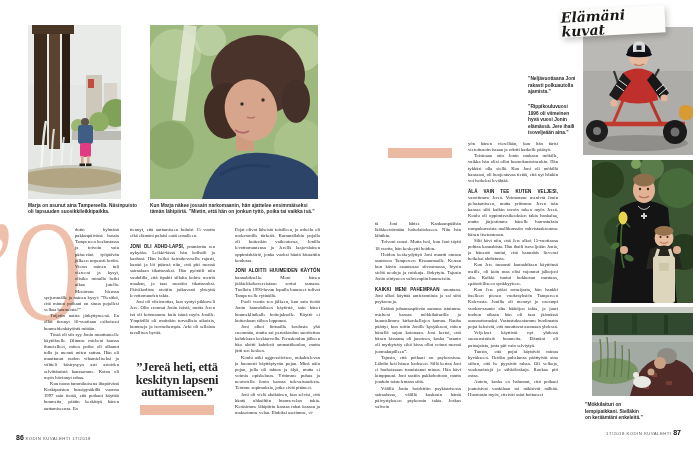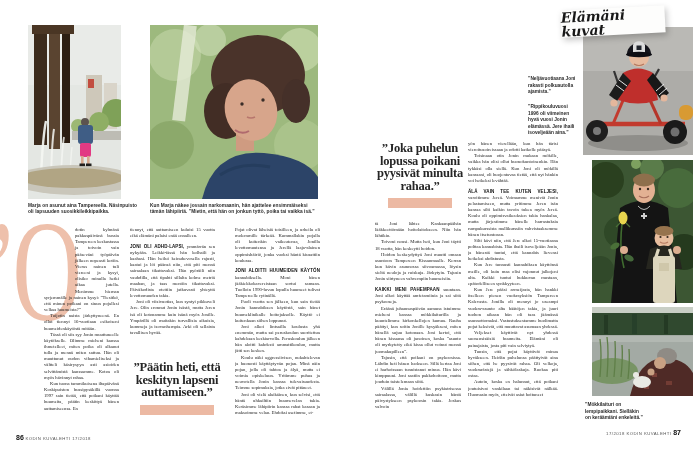--- a/index.html
+++ b/index.html
@@ -121,21 +121,21 @@
       <p>Kun tuona tammikuisena iltapäivänä Koskipuiston bussipysäkillä vuonna 1997 sain tietää, että poikani käyttää huumeita, päätin keskittyä hänen auttamiseensa. En</p>
     </div>
 
     <div class="bodycol" style="left:130px;top:227px;width:85px;height:128px;">
       <p class="pfirst">tiennyt, että auttamiseen kuluisi 15 vuotta eikä elämäni palaisi enää ennalleen.</p>
       <p class="plead"><b class="leadin">JONI OLI ADHD-LAPSI,</b> <span>ymmärrän sen nykyään. Leikki-iässä hän kolhaili ja kaahasi. Hän heilui keinuhevosella rajusti, kaatui ja löi päänsä niin, että piti mennä sairaalaan tikattavaksi. Hän pyöräili niin vauhdilla, että tipahti sillalta kolme metriä maahan, ja taas mentiin tikattavaksi. Päiväkodista otettiin jatkuvasti yhteyttä levottomuuden takia.</span></p>
       <p>Joni oli viisivuotias, kun syntyi pikkuveli Jere. Olin eronnut Jonin isästä, mutta Jeren isä oli kotonamme kuin isänä myös Jonille. Ympärillä oli muitakin turvallisia aikuisia, kummeja ja isovanhempia. Arki oli sellaista tavallisen hyvää.</p>
     </div>
 
     <div class="pullquote" style="left:126px;top:361px;width:102px;">
-      <div>”Päätin heti, että keskityn lapseni auttamiseen.”</div>
+      <div>”Jereä heti, että keskityn lapseni auttamiseen.”</div>
       <div class="quote-bar" style="width:74px;"></div>
     </div>
 
     <div class="bodycol" style="left:235px;top:227px;width:85px;height:198px;">
       <p class="pfirst">Pojat olivat läheisiä toisilleen, ja urheilu oli molemmille tärkeää. Kummallakin pojalla oli kuitenkin vaikeutensa, Jonilla levottomuutensa ja Jerellä laaja-alainen oppimishäiriö, jonka vuoksi häntä kiusattiin koulussa.</p>
       <p class="plead"><b class="leadin">JONI ALOITTI HUUMEIDEN KÄYTÖN</b> <span>kannabiksella. Moni hänen jääkiekkokavereistaan sortui samaan. Tuolloin 1990-luvun lopulla huumeet tulivat Tampereelle rytinällä.</span></p>
       <p>Puoli vuotta sen jälkeen, kun sain tietää Jonin kannabiksen käytöstä, sain hänet huumeklinikalle hoitojaksolle. Käyttö ei kuitenkaan siihen loppunut.</p>
       <p>Joni alkoi lintsailla koulusta yhä enemmän, mutta sai peruskoulun suoritettua kahdeksan keskiarvolla. Peruskoulun jälkeen hän aloitti kahdesti ammattikoulun, mutta jätti sen kesken.</p>
       <p>Koulu näki aggressiivisen, nukahtelevan ja huonosti käyttäytyvän pojan. Minä näin pojan, jolla oli tahtoa ja älyä, mutta ei voimia opiskeluun. Yritimme puhua ja neuvotella Jonin kanssa tulevaisuudesta. Teimme sopimuksia, jotka eivät pitäneet.</p>
       <p>Joni oli vielä alaikäinen, kun selvisi, että häntä uhkailtiin huumevelan takia. Keräsimme lähipiirin kanssa rahat kasaan ja maksoimme velan. Ehdoksi asetimme, et-</p>
@@ -144,21 +144,20 @@
     <div class="footer" style="left:16px;top:434px;">
       <span class="pgnum">86</span>
       <span>KODIN KUVALEHTI</span>
       <span>17/2018</span>
     </div>
   </section>
 
   <section class="abs" style="left:348px;top:0;width:348px;height:450px;">
 
     <div class="pullquote" style="left:20px;top:142px;width:104px;">
-      <div>”Joka puhelun lopussa poikani pyysivät minulta rahaa.”</div>
       <div class="quote-bar" style="width:64px;"></div>
     </div>
 
     <div class="bodycol" style="left:27px;top:221px;width:86px;height:204px;">
       <p class="pfirst">tä Joni lähtee Kankaanpäähän lääkkeettömään hoitolaitokseen. Niin hän lähtikin.</p>
       <p>Toivoni nousi. Mutta heti, kun Joni täytti 18 vuotta, hän keskeytti hoidon.</p>
       <p>Hoidon keskeydyttyä Joni muutti omaan asuntoon Tampereen Kissanmaalle. Kerran kun kävin asunnossa siivoamassa, löysin sieltä neuloja ja ruiskuja. Järkytyin. Tajusin Jonin siirtyneen vahvempiin huumeisiin.</p>
       <p class="plead"><b class="leadin">KAIKKI MENI PAHEMPAAN</b> <span>suuntaan. Joni alkoi käyttää amfetamiinia ja sai siitä psykooseja.</span></p>
       <p>Eräänä juhannuspäivän aamuna istuimme mieheni kanssa mökkilaiturilla ja kuuntelimme kirkonkellojen kumua. Rauha päättyi, kun soitin Jonille kysyäkseni, miten hänellä sujuu kotonaan. Joni kertoi, että hänen kissansa oli janoinen, koska ”asunto oli myrkytetty eikä kissa ollut voinut mennä juomakupilleen”.</p>
       <p>Tajusin, että poikani on psykoosissa. Lähdin heti hänen luokseen. Sillä kertaa Joni ei harhoissaan tunnistanut minua. Hän kävi kimppuuni. Joni saatiin pakkohoitoon, mutta jouduin taistelemaan siitä.</p>

